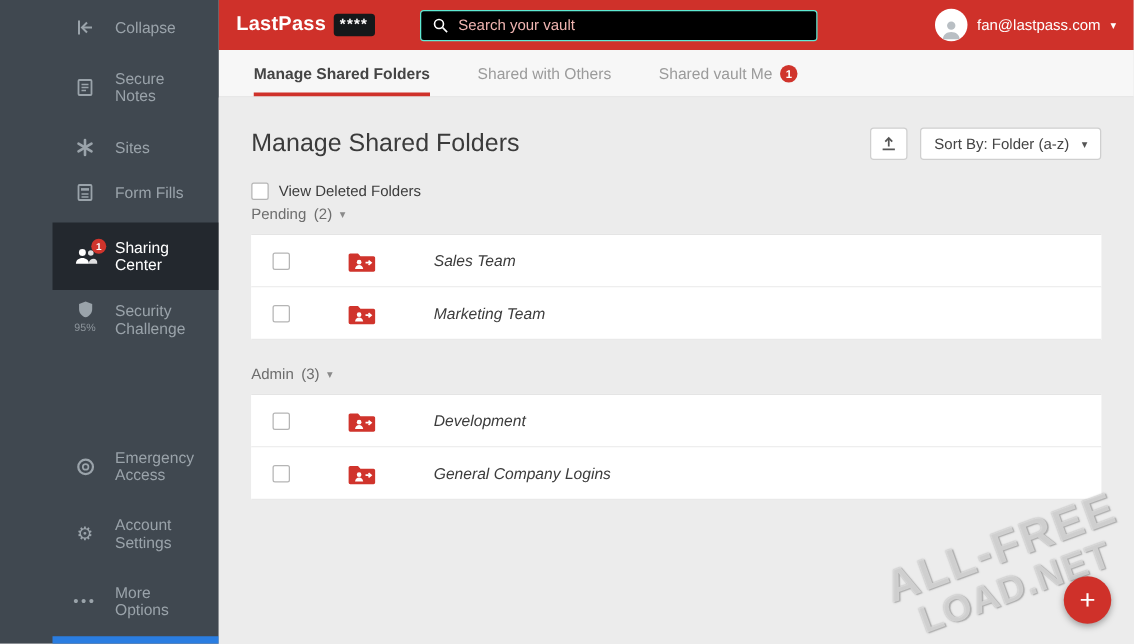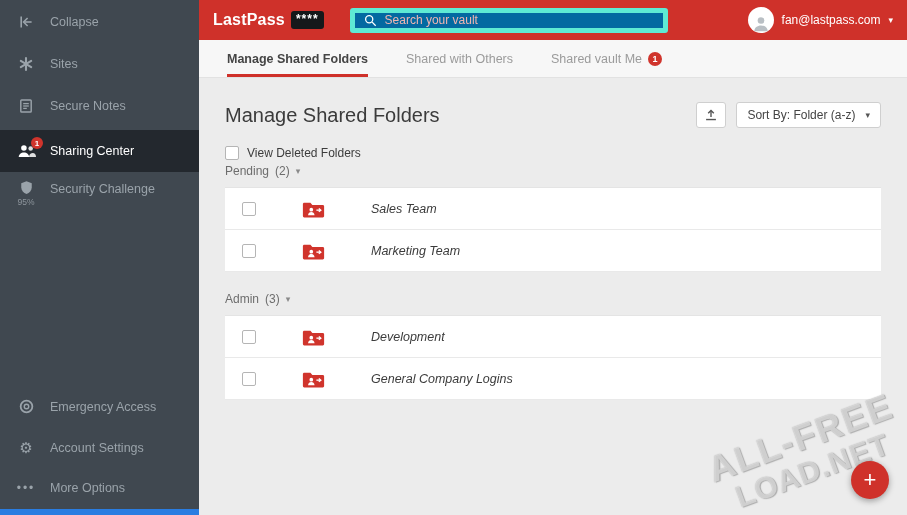--- a/index.html
+++ b/index.html
@@ -1,21 +1,21 @@
 <!DOCTYPE html>
 <html><head>
 <meta charset="utf-8">
 <style>
   * { margin:0; padding:0; box-sizing:border-box; }
   html,body { width:907px; height:515px; overflow:hidden; }
   body { font-family:"Liberation Sans", sans-serif; background:#ececec; }
   .app { display:flex; width:907px; height:515px; }
 
   
-  .sidebar { width:199px; background:#404850; display:flex; flex-direction:column; flex-shrink:0; position:relative; }
+  .sidebar { width:175px; background:#404850; display:flex; flex-direction:column; flex-shrink:0; position:relative;padding-left:42px; }
   .side-item { display:flex; align-items:center; gap:14px; padding:10px 16px; font-size:12.5px; color:#9aa3aa; cursor:pointer; position:relative; }
   .side-item .ic { width:20px; display:flex; justify-content:center; align-items:center; position:relative; flex-shrink:0; }
   .side-item.spaced { margin-top:6px; }
   .side-item.active { background:#23282e; color:#ffffff; padding-top:13px; padding-bottom:13px; }
   .side-item .glyph { font-size:15px; color:#9aa3aa; line-height:1; }
   .icon-badge { position:absolute; top:-6px; right:-7px; background:#d0342c; color:#fff; font-size:8px; font-weight:bold;
     min-width:12px; height:12px; border-radius:7px; display:flex; align-items:center; justify-content:center; padding:0 2px; }
   .sec-ic-wrap { display:flex; flex-direction:column; align-items:center; }
   .sec-score { font-size:8.5px; color:#8d959c; margin-top:2px; }
   .sidebar-footer { margin-top:auto; }
@@ -23,21 +23,21 @@
   .blue-strip { height:6px; background:#2a7de1; }
 
   
   .main-col { flex:1; display:flex; flex-direction:column; min-width:0; }
 
   
   .header { height:40px; background:#cf312a; display:flex; align-items:center; padding:0 14px; flex-shrink:0; }
   .logo { display:flex; align-items:flex-start; gap:6px; cursor:pointer; }
   .logo-text { color:#fff; font-size:16px; font-weight:bold; letter-spacing:.2px; }
   .logo-stars { background:#15181a; color:#fff; border-radius:3px; padding:2px 5px 4px; font-size:12px; font-weight:bold; letter-spacing:1px; line-height:1; }
-  .search { width:318px; height:25px; margin-left:26px; background:#0369a1; border:5px solid #5eead4; border-radius:3px;
+  .search { width:318px; height:25px; margin-left:36px; background:#000000; border:1px solid #5eead4; border-radius:3px;
     display:flex; align-items:center; padding:0 9px; gap:8px; }
   .search input { flex:1; background:transparent; border:none; outline:none; color:#fff; font-size:12px; font-family:"Liberation Sans", sans-serif; }
   .search input::placeholder { color:#f0b5b1; }
   .account { margin-left:auto; display:flex; align-items:center; gap:8px; cursor:pointer; }
   .avatar { width:26px; height:26px; border-radius:50%; background:#fff; display:flex; align-items:flex-end; justify-content:center; overflow:hidden; }
   .account-email { color:#fff; font-size:12px; }
   .account-caret { color:#fff; font-size:9px; }
 
   
   .tabbar { height:38px; background:#f7f7f7; border-bottom:1px solid #e2e2e2; display:flex; align-items:stretch; padding-left:28px; gap:38px; flex-shrink:0; }
@@ -92,42 +92,53 @@
             <path d="M17 10H8" stroke="#9aa3aa" stroke-width="2"></path>
             <path d="M12 5l-5 5 5 5" fill="none" stroke="#9aa3aa" stroke-width="2"></path>
           </svg>
       </span>
       <span>Collapse</span>
     </div>
 
     <div class="side-item spaced">
       <span class="ic">
         <svg viewBox="0 0 20 20" width="16" height="16">
+            <rect x="3.5" y="2.5" width="13" height="15" rx="1" fill="none" stroke="#9aa3aa" stroke-width="1.8"></rect>
+            <line x1="6.5" y1="7" x2="13.5" y2="7" stroke="#9aa3aa" stroke-width="1.6"></line>
+            <line x1="6.5" y1="10" x2="13.5" y2="10" stroke="#9aa3aa" stroke-width="1.6"></line>
+            <line x1="6.5" y1="13" x2="11" y2="13" stroke="#9aa3aa" stroke-width="1.6"></line>
+          </svg>
+      </span>
+      <span>Secure Notes</span>
+    </div>
+
+    <div class="side-item spaced">
+      <span class="ic">
+        <svg viewBox="0 0 20 20" width="16" height="16">
             <g stroke="#9aa3aa" stroke-width="2.6" stroke-linecap="round">
               <line x1="10" y1="2.5" x2="10" y2="17.5"></line>
               <line x1="3.5" y1="6.2" x2="16.5" y2="13.8"></line>
               <line x1="16.5" y1="6.2" x2="3.5" y2="13.8"></line>
             </g>
           </svg>
       </span>
       <span>Sites</span>
     </div>
 
-    <div class="side-item spaced">
+    <div class="side-item">
       <span class="ic">
         <svg viewBox="0 0 20 20" width="16" height="16">
             <rect x="3.5" y="2.5" width="13" height="15" rx="1" fill="none" stroke="#9aa3aa" stroke-width="1.8"></rect>
-            <line x1="6.5" y1="7" x2="13.5" y2="7" stroke="#9aa3aa" stroke-width="1.6"></line>
-            <line x1="6.5" y1="10" x2="13.5" y2="10" stroke="#9aa3aa" stroke-width="1.6"></line>
-            <line x1="6.5" y1="13" x2="11" y2="13" stroke="#9aa3aa" stroke-width="1.6"></line>
-          </svg>
-      </span>
-      <span>Secure Notes</span>
-    </div>
-
+            <rect x="6" y="5.6" width="8" height="2.6" fill="#9aa3aa"></rect>
+            <line x1="6.5" y1="11.5" x2="13.5" y2="11.5" stroke="#9aa3aa" stroke-width="1.6"></line>
+            <line x1="6.5" y1="14.5" x2="13.5" y2="14.5" stroke="#9aa3aa" stroke-width="1.6"></line>
+          </svg>
+      </span>
+      <span>Form Fills</span>
+    </div>
 
     <div class="side-item active spaced">
       <span class="ic">
         <svg viewBox="0 0 22 18" width="19" height="16">
             <circle cx="8" cy="5.5" r="3.2" fill="#fff"></circle>
             <path d="M2 16c0-3.4 2.7-5.4 6-5.4s6 2 6 5.4z" fill="#fff"></path>
             <circle cx="15.8" cy="6" r="2.6" fill="#fff" opacity=".85"></circle>
             <path d="M13.8 16c.3-3 2.2-4.6 4.6-4.6 1.9 0 3.6 1.5 3.6 4.6z" fill="#fff" opacity=".85"></path>
           </svg>
         <span class="icon-badge">1</span>

